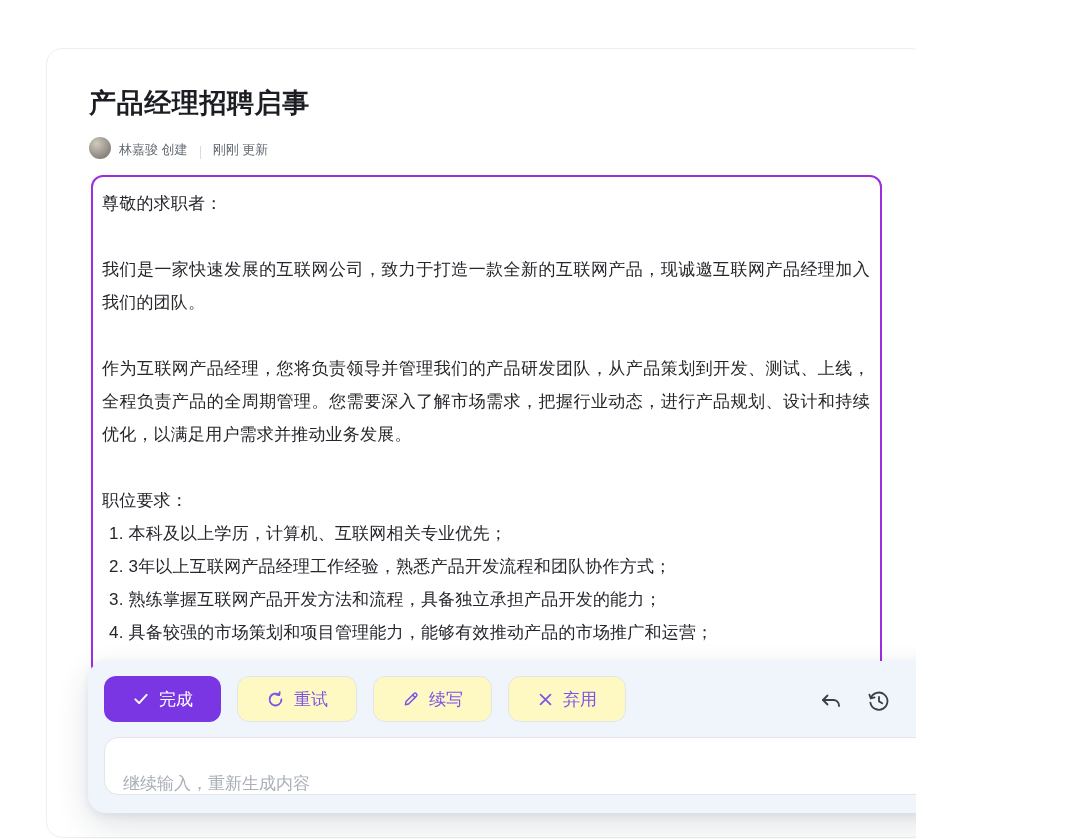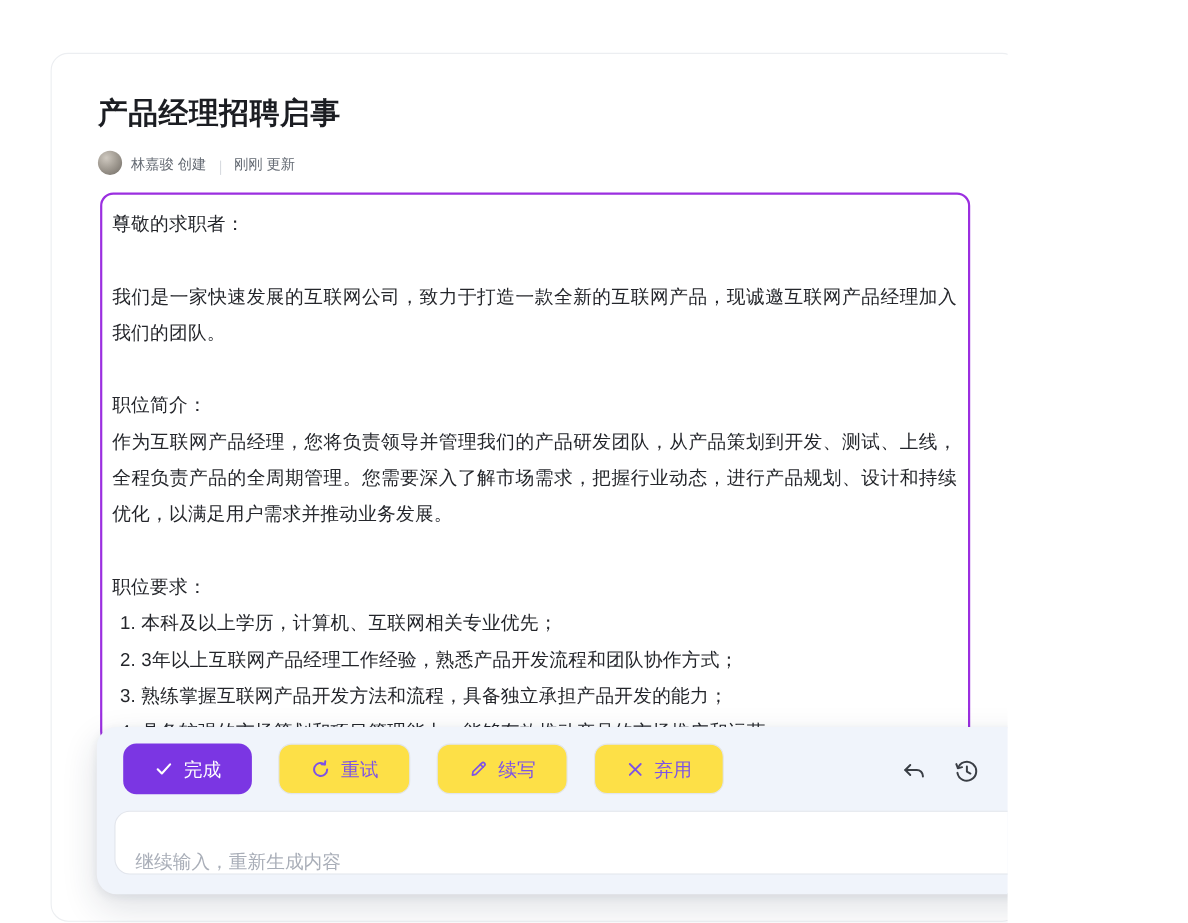--- a/index.html
+++ b/index.html
@@ -49,25 +49,24 @@
     background:#f0f4fb; border-radius:18px;
     box-shadow:0 12px 32px rgba(30,40,70,.14), 0 2px 8px rgba(30,40,70,.07);
   }
   .panel-buttons {
     position:absolute; left:16px; top:15px; display:flex; gap:16px; height:46px;
   }
   .btn {
     display:flex; align-items:center; gap:9px; height:46px;
     padding:0 28px; border-radius:12px; font-size:17px; cursor:pointer;
     font-family:"Liberation Sans", sans-serif;
-    margin-left:8px;
   }
   .btn-primary { background:#7b36e3; color:#ffffff; border:none; }
   .btn-secondary {
-    background:#fde047; color:#7d52e6; border:1px solid #e2e5ec;
+    background:#fef9c3; color:#7d52e6; border:1px solid #e2e5ec;
   }
   .btn svg { display:block; }
 
   .icon-group {
     position:absolute; right:26px; top:28px; display:flex; gap:24px;
   }
   .icon-btn {
     width:24px; height:24px; cursor:pointer; background:none; border:none; padding:0;
   }
   .icon-btn svg { display:block; }
@@ -101,21 +100,20 @@
       <span>林嘉骏 创建</span>
       <span class="meta-divider"></span>
       <span>刚刚 更新</span>
     </div>
 
     <div class="ai-block">
       <div class="ai-line">尊敬的求职者：</div>
       <div class="ai-line"></div>
       <div class="ai-line">我们是一家快速发展的互联网公司，致力于打造一款全新的互联网产品，现诚邀互联网产品经理加入我们的团队。</div>
       <div class="ai-line"></div>
-      <div class="ai-line">职位简介：</div>
       <div class="ai-line">作为互联网产品经理，您将负责领导并管理我们的产品研发团队，从产品策划到开发、测试、上线，全程负责产品的全周期管理。您需要深入了解市场需求，把握行业动态，进行产品规划、设计和持续优化，以满足用户需求并推动业务发展。</div>
       <div class="ai-line"></div>
       <div class="ai-line">职位要求：</div>
       <div class="ai-line list">1. 本科及以上学历，计算机、互联网相关专业优先；</div>
       <div class="ai-line list">2. 3年以上互联网产品经理工作经验，熟悉产品开发流程和团队协作方式；</div>
       <div class="ai-line list">3. 熟练掌握互联网产品开发方法和流程，具备独立承担产品开发的能力；</div>
       <div class="ai-line list">4. 具备较强的市场策划和项目管理能力，能够有效推动产品的市场推广和运营；</div>
     </div>
   </div>
 

